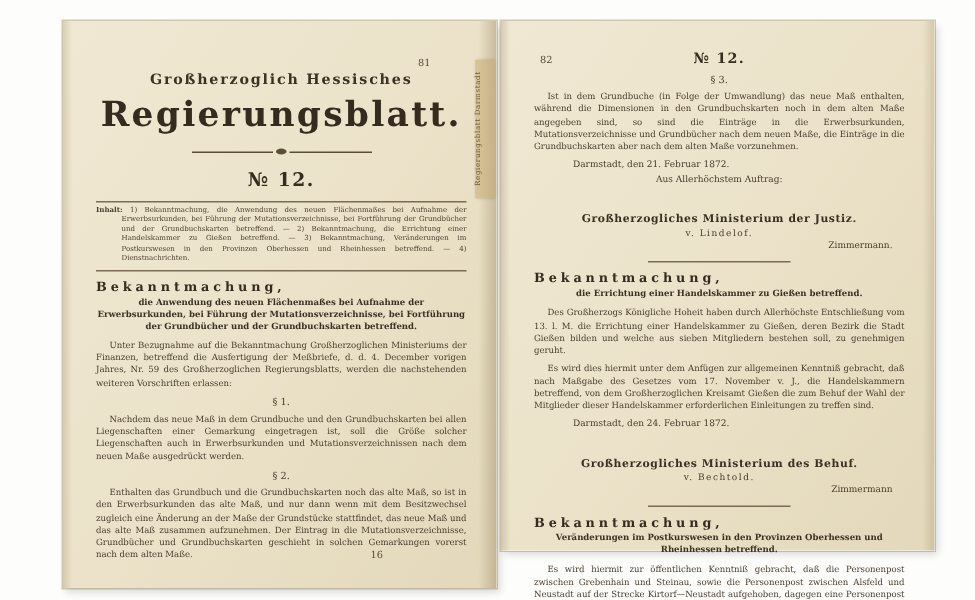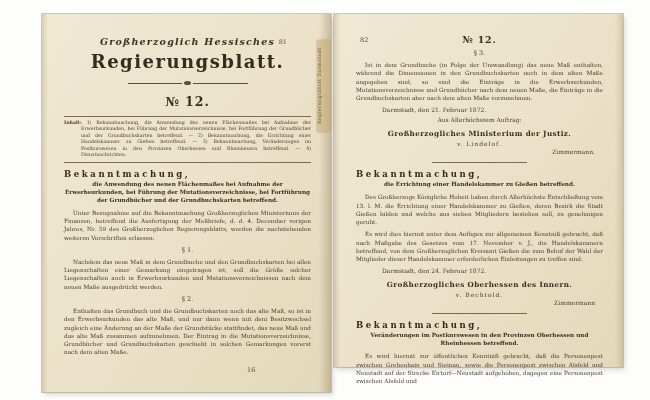--- a/index.html
+++ b/index.html
@@ -29,40 +29,40 @@
   .pagenum{position:absolute;font-size:6.5px;color:#57493a;}
   .pagenum-left{top:24px;right:44px;}
   .pagenum-right{top:22px;left:26px;}
 
   .stamp{position:absolute;top:26px;right:1px;width:13px;height:92px;z-index:3;
     background:rgba(196,170,112,.55);box-shadow:0 0 2px rgba(120,95,50,.4);}
   .stamp span{display:block;writing-mode:vertical-rl;transform:rotate(180deg);
     font-size:4.8px;letter-spacing:.4px;color:#5d4c28;opacity:.85;filter:blur(.45px);
     width:13px;height:92px;text-align:center;}
 
-  .kicker{margin-top:22px;text-align:center;font-weight:bold;font-size:9.5px;letter-spacing:1.2px;color:#3c3122;font-style:italic;}
-  .main-title{margin-top:4px;text-align:center;font-weight:bold;font-size:18px;letter-spacing:1.5px;color:#352b1e;}
+  .kicker{margin-top:34px;text-align:center;font-weight:bold;font-size:9.5px;letter-spacing:1.2px;color:#3c3122;}
+  .main-title{margin-top:4px;text-align:center;font-weight:bold;font-size:23px;letter-spacing:1.5px;color:#352b1e;}
   .ornament{display:flex;align-items:center;justify-content:center;margin:9px auto 0;width:120px;}
   .orn-line{flex:1;height:1px;background:#5c4d37;}
   .orn-mid{width:7px;height:4px;background:#5c4d37;border-radius:50%;margin:0 2px;}
   .issue-no{margin-top:9px;text-align:center;font-weight:bold;font-size:12.5px;letter-spacing:1px;color:#372d1f;}
   .dateline-center{margin-top:8px;text-align:center;font-size:8.5px;letter-spacing:.6px;}
 
   .rule{border:0;border-top:1px solid rgba(92,77,55,.8);margin:7px 0 0;}
   .inhalt{margin:3px 0 0;padding-left:17px;text-indent:-17px;font-size:4.7px;line-height:1.38;text-align:justify;color:#4c4030;}
   .inhalt-label{font-weight:bold;}
   .rule2{border:0;border-top:1px solid rgba(92,77,55,.8);margin:3px 0 0;}
 
   .sec-heading{margin-top:6px;text-align:left;font-weight:bold;font-size:8.5px;letter-spacing:2.6px;color:#352b1e;}
   .sec-subtitle{margin-top:2px;text-align:center;font-weight:bold;font-size:5.7px;line-height:1.4;color:#3c3122;}
   p.body{margin:4px 0 0;font-size:5.7px;line-height:1.45;text-align:justify;text-indent:9px;}
   .para-marker{margin-top:4px;text-align:center;font-size:6.5px;}
   .date-line{margin-top:4px;font-size:6px;padding-left:26px;}
   .auth-line{margin-top:3px;text-align:center;font-size:6px;}
-  .ministry-line{margin-top:6px;text-align:center;font-size:7.2px;font-weight:bold;letter-spacing:.4px;color:#3a3021;}
+  .ministry-line{margin-top:18px;text-align:center;font-size:7.2px;font-weight:bold;letter-spacing:.4px;color:#3a3021;}
   .signer-line{margin-top:2px;text-align:center;font-size:6px;letter-spacing:1px;}
   .counter-line{margin-top:1px;text-align:right;font-size:6px;padding-right:8px;}
   .short-rule{border:0;border-top:1px solid rgba(92,77,55,.8);width:95px;margin:7px auto 0;}
 
   .header-issue{text-align:center;font-weight:bold;font-size:9.5px;letter-spacing:.8px;color:#372d1f;}
   .sig-mark{position:absolute;bottom:18px;left:205px;font-size:6.5px;color:#57493a;}
 </style>
 </head>
 <body>
 
@@ -110,21 +110,21 @@
     <div class="signer-line">v. Lindelof.</div>
     <div class="counter-line">Zimmermann.</div>
 
     <hr class="short-rule">
 
     <div class="sec-heading">Bekanntmachung,</div>
     <div class="sec-subtitle">die Errichtung einer Handelskammer zu Gießen betreffend.</div>
     <p class="body">Des Großherzogs Königliche Hoheit haben durch Allerhöchste Entschließung vom 13. l. M. die Errichtung einer Handelskammer zu Gießen, deren Bezirk die Stadt Gießen bilden und welche aus sieben Mitgliedern bestehen soll, zu genehmigen geruht.</p>
     <p class="body">Es wird dies hiermit unter dem Anfügen zur allgemeinen Kenntniß gebracht, daß nach Maßgabe des Gesetzes vom 17. November v. J., die Handelskammern betreffend, von dem Großherzoglichen Kreisamt Gießen die zum Behuf der Wahl der Mitglieder dieser Handelskammer erforderlichen Einleitungen zu treffen sind.</p>
     <div class="date-line">Darmstadt, den 24. Februar 1872.</div>
-    <div class="ministry-line">Großherzogliches Oberhessen des Innern.</div>
+    <div class="ministry-line">Großherzogliches Ministerium des Behuf.</div>
     <div class="signer-line">v. Bechtold.</div>
     <div class="counter-line">Zimmermann</div>
 
     <hr class="short-rule">
 
     <div class="sec-heading">Bekanntmachung,</div>
     <div class="sec-subtitle">Veränderungen im Postkurswesen in den Provinzen Oberhessen und Rheinhessen betreffend.</div>
     <p class="body">Es wird hiermit zur öffentlichen Kenntniß gebracht, daß die Personenpost zwischen Grebenhain und Steinau, sowie die Personenpost zwischen Alsfeld und Neustadt auf der Strecke Kirtorf—Neustadt aufgehoben, dagegen eine Personenpost zwischen Alsfeld und</p>
   </div>
 

